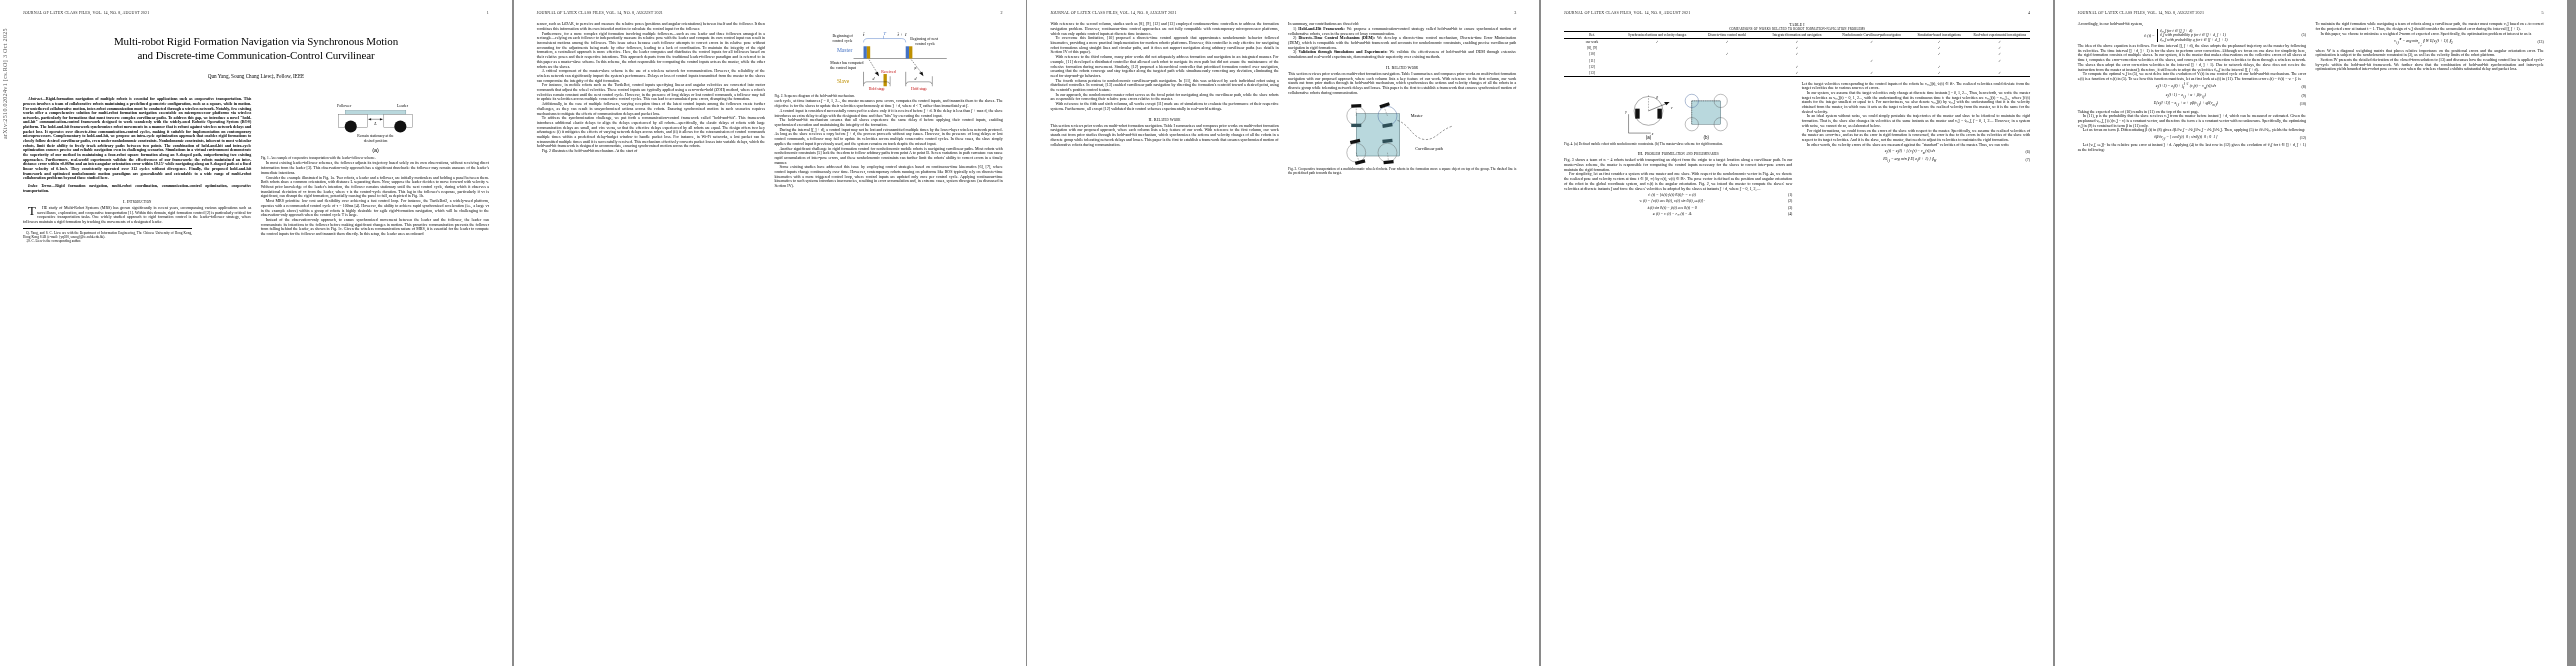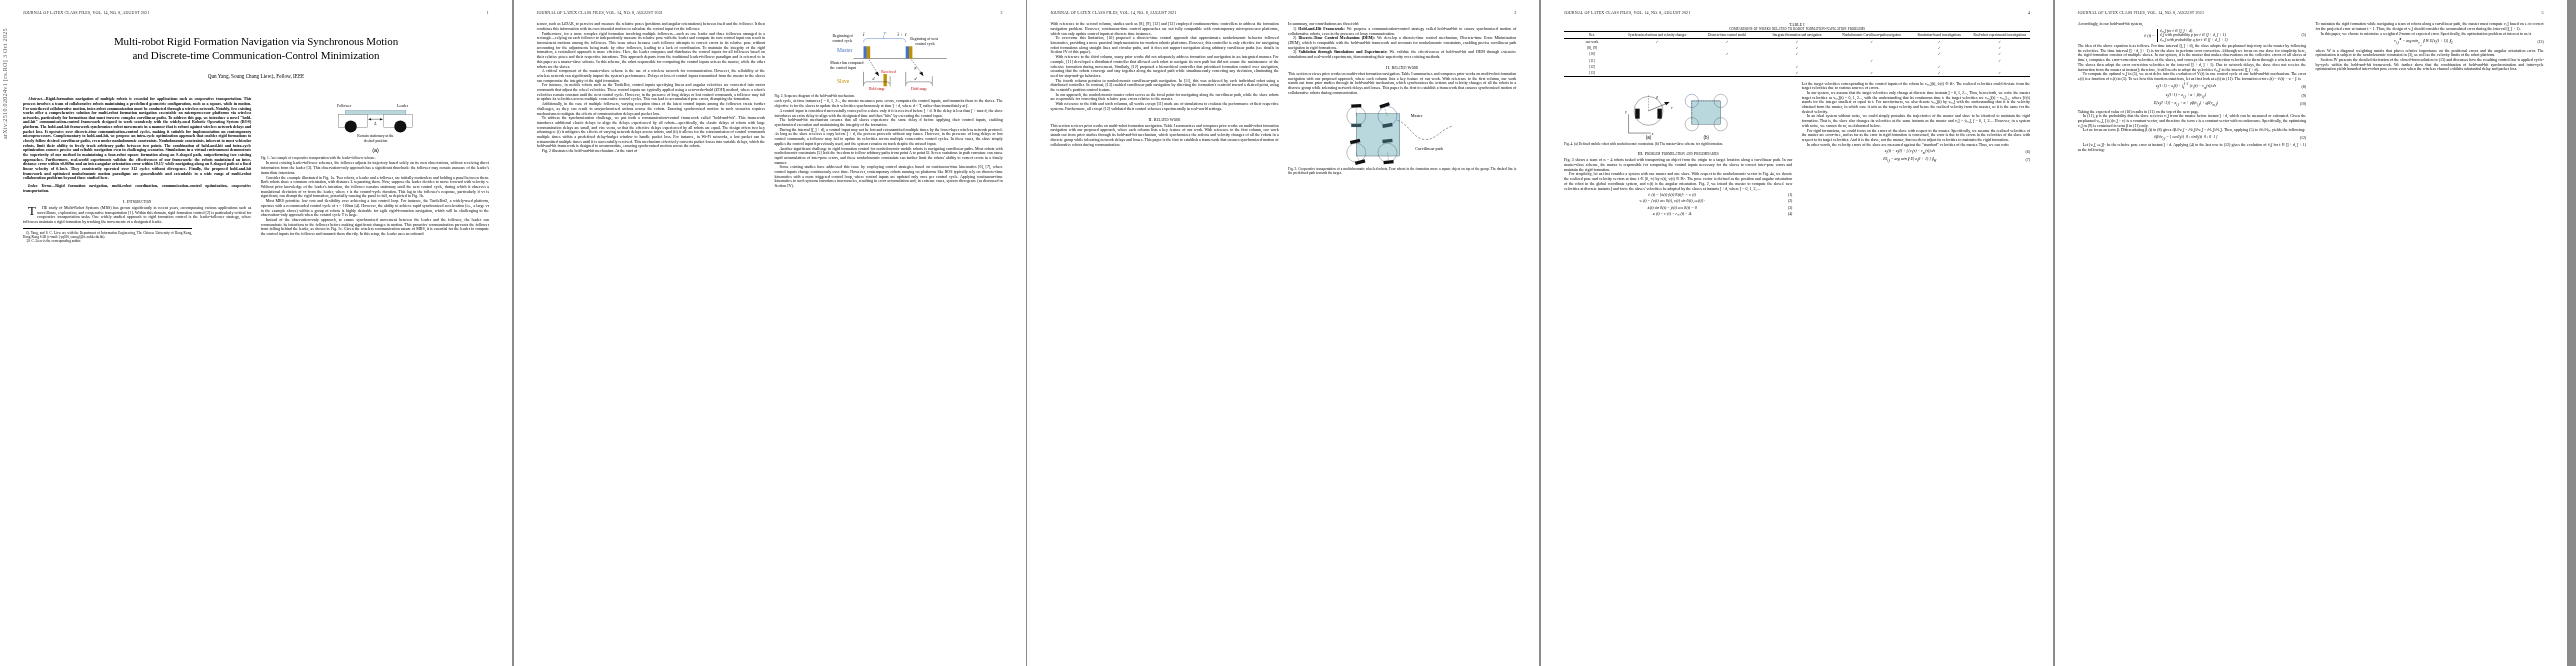--- a/index.html
+++ b/index.html
@@ -51,21 +51,21 @@
   <div class="page">
     <div class="arxiv">arXiv:2510.02024v1  [cs.RO]  3 Oct 2025</div>
     <div class="page-inner">
       <div class="runhead">
         <span>JOURNAL OF LATEX CLASS FILES, VOL. 14, NO. 8, AUGUST 2021</span>
         <span class="t">1</span>
       </div>
 
       <div class="title">
         <div>Multi-robot Rigid Formation Navigation via Synchronous Motion</div>
-        <div>and Discrete-time Communication-Control Minimization</div>
+        <div>and Discrete-time Communication-Control Curvilinear</div>
       </div>
       <div class="authors">Qun Yang, Soung Chang Liew‡, Fellow, IEEE</div>
 
       <div class="cols" style="margin-top:18px;">
         <div class="col">
           <div class="abs">
             <p><span class="abshead">Abstract</span><span>—</span><span>Rigid-formation navigation of multiple robots is essential for applications such as cooperative transportation. This process involves a team of collaborative robots maintaining a predefined geometric configuration, such as a square, while in motion. For untethered collaborative motion, inter-robot communication must be conducted through a wireless network. Notably, few existing works offer a comprehensive solution for multi-robot formation navigation executable on microprocessor platforms via wireless networks, particularly for formations that must traverse complex curvilinear paths. To address this gap, we introduce a novel "hold-and-hit" communication-control framework designed to work seamlessly with the widely-used Robotic Operating System (ROS) platform. The hold-and-hit framework synchronizes robot movements in a manner that is robust against wireless network delays and packet loss. It operates over discrete-time communication-control cycles, making it suitable for implementation on contemporary microprocessors. Complementary to hold-and-hit, we propose an intra-cycle optimization approach that enables rigid formations to closely follow desired curvilinear paths, even under nonholonomic constraints. Nonholonomic constraints, inherent to most vehicular robots, limit their ability to freely track arbitrary paths between two points. The combination of hold-and-hit and intra-cycle optimization ensures precise and reliable navigation even in challenging scenarios. Simulations in a virtual environment demonstrate the superiority of our method in maintaining a four-robot square formation along an S-shaped path, outperforming two existing approaches. Furthermore, real-world experiments validate the effectiveness of our framework: the robots maintained an inter-distance error within ±0.069m and an inter-angular orientation error within 19.15° while navigating along an S-shaped path at a fixed linear velocity of 0.1m/s. They consistently operated over 312 cycles without divergence. Finally, the proposed hold-and-hit framework and optimized nonholonomic motion paradigms are generalizable and extendable to a wide range of multi-robot collaboration problems beyond those studied here.</span></p>
           </div>
           <div class="abs" style="margin-top:3.3px;">
             <p><span class="abshead">Index Terms</span><span>—</span><span>Rigid formation navigation, multi-robot coordination, communication-control optimization, cooperative transportation.</span></p>

